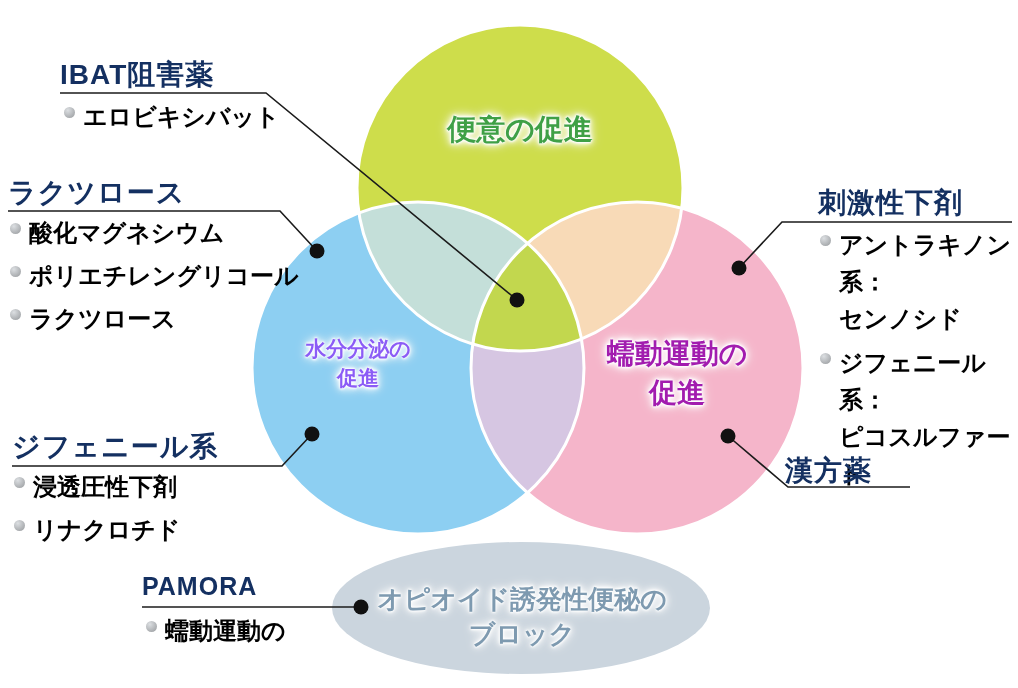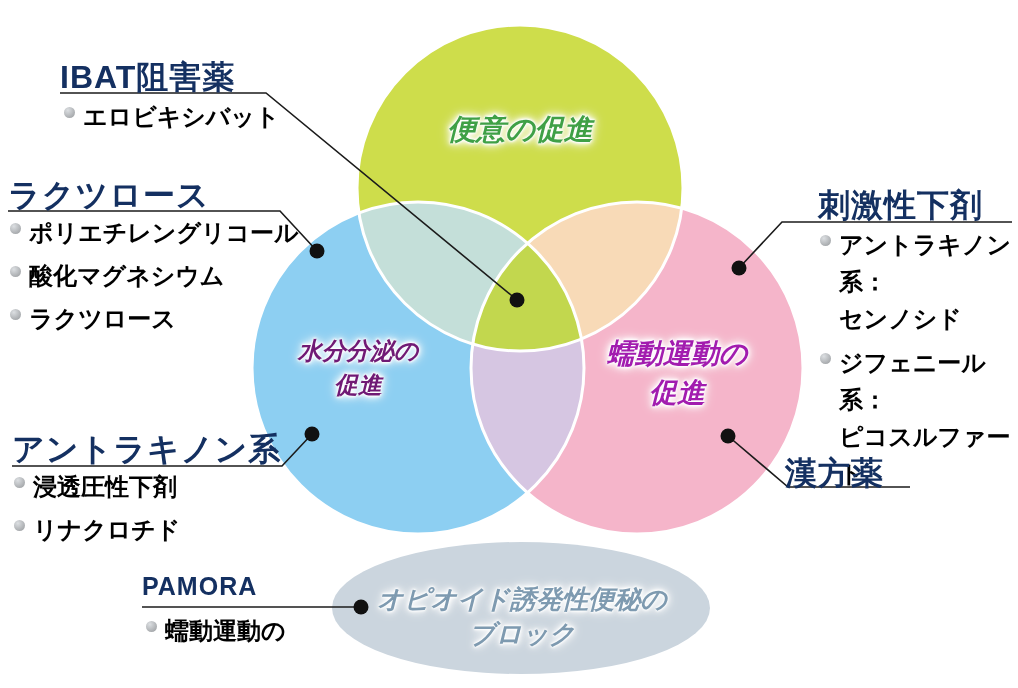--- a/index.html
+++ b/index.html
@@ -5,21 +5,21 @@
   html,body { margin:0; padding:0; background:#fff; }
   .stage {
     position:relative; width:1018px; height:688px; overflow:hidden;
     background:#fff;
     font-family:"Liberation Sans","DejaVu Sans",sans-serif;
   }
   .stage svg { position:absolute; left:0; top:0; }
 
   
   .cat-title {
-    position:absolute; font-weight:bold; font-size:32px;
+    position:absolute; font-weight:bold; font-size:28px;
     color:#143061; letter-spacing:1px; white-space:nowrap;
   }
   .cat-items { position:absolute; list-style:none; margin:0; padding:0; }
   .cat-items li {
     display:flex; align-items:flex-start; gap:8px; margin-bottom:6px;
     font-size:24px; font-weight:bold; color:#000; line-height:1.55;
     white-space:pre-line;
   }
   .bullet {
     width:11px; height:11px; border-radius:50%; flex:none; margin-top:9px;
@@ -37,24 +37,23 @@
   #cat-kampo-title      { left:785px; top:452px; }
   #cat-pamora-title     { left:142px; top:572px; font-size:25px; }
   #cat-pamora-items     { left:146px; top:612px; }
 
   
   .venn-label {
     position:absolute; text-align:center; font-weight:bold;
     white-space:pre-line;
     text-shadow:0 0 4px #fff,0 0 7px #fff,0 0 10px #fff,0 0 14px #fff,
                 0 1px 2px #fff,0 -1px 2px #fff;
-    font-style:italic;
   }
   #label-top     { left:370px; top:110px; width:300px; font-size:29px; color:#3fa046; }
-  #label-left    { left:248px; top:334px; width:220px; font-size:24px; line-height:1.4; color:#701a75;text-align:center; }
+  #label-left    { left:248px; top:334px; width:220px; font-size:21px; line-height:1.4; color:#8b5cf6;text-align:center; }
   #label-right   { left:567px; top:334px; width:220px; font-size:28px; line-height:1.4; color:#a21caf; }
   #label-ellipse { left:342px; top:582px; width:360px; font-size:26px; line-height:1.35; color:#7e9ab0; }
 </style>
 </head>
 <body>
 
 <div class="stage">
 
   <svg width="1018" height="688" viewBox="0 0 1018 688">
     <defs>
@@ -124,33 +123,33 @@
     <li>
       <span class="bullet"></span>
       <span class="item-text">エロビキシバット</span>
     </li>
   </ul>
 
   <div class="cat-title" id="cat-osmotic-title">ラクツロース</div>
   <ul class="cat-items" id="cat-osmotic-items">
     <li>
       <span class="bullet"></span>
-      <span class="item-text">ポリエチレングリコール</span>
+      <span class="item-text">酸化マグネシウム</span>
     </li>
     <li>
       <span class="bullet"></span>
-      <span class="item-text">酸化マグネシウム</span>
+      <span class="item-text">ポリエチレングリコール</span>
     </li>
     <li>
       <span class="bullet"></span>
       <span class="item-text">ラクツロース</span>
     </li>
   </ul>
 
-  <div class="cat-title" id="cat-epithelial-title">アントラキノン系</div>
+  <div class="cat-title" id="cat-epithelial-title">ジフェニール系</div>
   <ul class="cat-items" id="cat-epithelial-items">
     <li>
       <span class="bullet"></span>
       <span class="item-text">浸透圧性下剤</span>
     </li>
     <li>
       <span class="bullet"></span>
       <span class="item-text">リナクロチド</span>
     </li>
   </ul>

